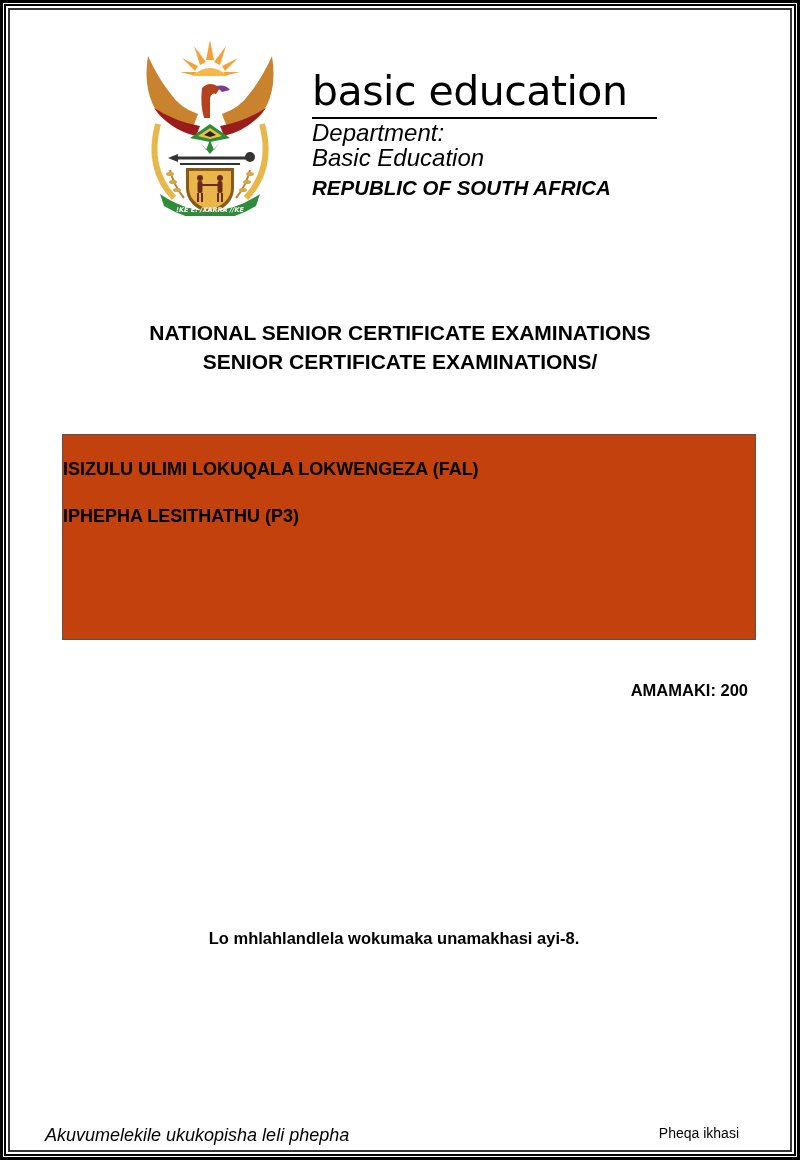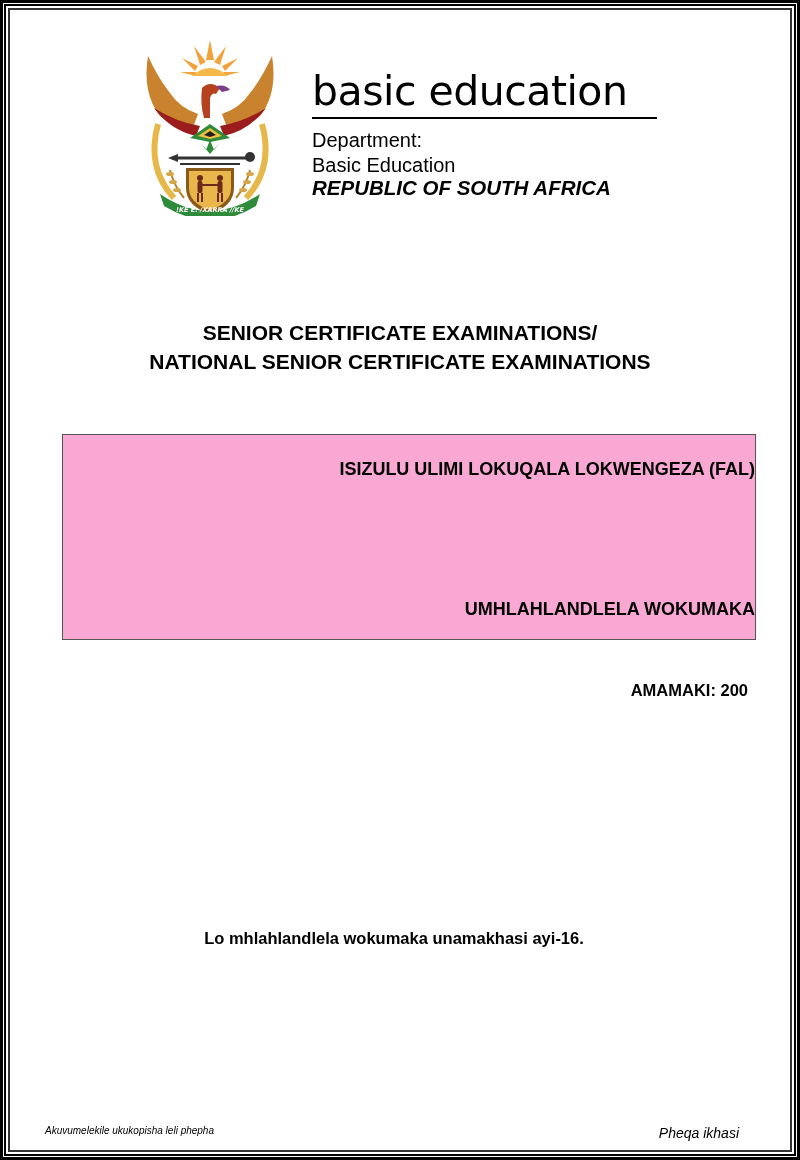--- a/index.html
+++ b/index.html
@@ -8,39 +8,39 @@
   .frame { position: absolute; box-sizing: border-box; }
   .frame-1 { left: 0; top: 0; width: 800px; height: 1160px; border: 3px solid #000; }
   .frame-2 { left: 4px; top: 4px; width: 792px; height: 1152px; border: 2px solid #000; }
   .frame-3 { left: 8px; top: 8px; width: 784px; height: 1144px; border: 2px solid #333; }
 
   .logo { position: absolute; left: 140px; top: 38px; width: 140px; height: 178px; font-weight: bold; }
 
   .brand { position: absolute; left: 312px; top: 66px; }
   .brand-title { font-family: "DejaVu Sans", sans-serif; font-size: 41px; font-weight: normal; letter-spacing: -0.5px; line-height: 50px; margin: 0; white-space: nowrap; }
   .brand-rule { position: absolute; left: 312px; top: 117px; width: 345px; height: 2px; background: #000; }
-  .brand-dept { position: absolute; left: 312px; top: 128px; font-size: 20px; line-height: 25px; white-space: nowrap; }
+  .brand-dept { position: absolute; left: 312px; top: 120px; font-size: 24px; line-height: 25px; white-space: nowrap; font-style: italic; }
   .brand-country { position: absolute; left: 312px; top: 175px; font-size: 20.5px; font-weight: bold; line-height: 25px; white-space: nowrap; font-style: italic; }
 
   .exam-title { position: absolute; left: 0; width: 800px; text-align: center; font-weight: bold; font-size: 21px; line-height: 29px; top: 318px; }
   .exam-title div { white-space: nowrap; }
 
-  .info-box { position: absolute; left: 62px; top: 434px; width: 694px; height: 206px; box-sizing: border-box; border: 1px solid #555; background: #f9a8d4; text-align: right; }
+  .info-box { position: absolute; left: 62px; top: 434px; width: 694px; height: 206px; box-sizing: border-box; border: 1px solid #555; background: #c2410c; text-align: left; }
   .info-line { position: absolute; left: 0; width: 100%; font-weight: bold; white-space: nowrap; }
   .info-subject { top: 24px; font-size: 18px; }
   .info-paper { top: 71px; font-size: 18px; }
   .info-session { top: 117px; font-size: 21px; }
   .info-type { top: 164px; font-size: 18px; }
 
   .marks { position: absolute; right: 52px; top: 681px; font-weight: bold; font-size: 16.5px; white-space: nowrap; }
 
   .pages-note { position: absolute; left: 0; width: 788px; text-align: center; top: 929px; font-weight: bold; font-size: 16.5px; white-space: nowrap; }
 
-  .footer-left { position: absolute; left: 45px; top: 1125px; font-style: italic; font-size: 10px; white-space: nowrap; }
-  .footer-right { position: absolute; right: 61px; top: 1125px; font-style: italic; font-size: 14px; white-space: nowrap; }
+  .footer-left { position: absolute; left: 45px; top: 1125px; font-style: italic; font-size: 18px; white-space: nowrap; }
+  .footer-right { position: absolute; right: 61px; top: 1125px; font-size: 14px; white-space: nowrap; }
 </style>
 </head>
 <body>
 
 <div class="frame frame-1"></div>
 <div class="frame frame-2"></div>
 <div class="frame frame-3"></div>
 
 <div class="logo">
   <svg width="140" height="178" viewBox="0 0 140 178" xmlns="http://www.w3.org/2000/svg">
@@ -114,27 +114,27 @@
   <div class="brand-title">basic education</div>
 </div>
 <div class="brand-rule"></div>
 <div class="brand-dept">
   <div>Department:</div>
   <div>Basic Education</div>
 </div>
 <div class="brand-country">REPUBLIC OF SOUTH AFRICA</div>
 
 <div class="exam-title">
+  <div>NATIONAL SENIOR CERTIFICATE EXAMINATIONS</div>
   <div>SENIOR CERTIFICATE EXAMINATIONS/</div>
-  <div>NATIONAL SENIOR CERTIFICATE EXAMINATIONS</div>
 </div>
 
 <div class="info-box">
   <div class="info-line info-subject">ISIZULU ULIMI LOKUQALA LOKWENGEZA (FAL)</div>
-  <div class="info-line info-type">UMHLAHLANDLELA WOKUMAKA</div>
+  <div class="info-line info-paper">IPHEPHA LESITHATHU (P3)</div>
 </div>
 
 <div class="marks">AMAMAKI: 200</div>
 
-<div class="pages-note">Lo mhlahlandlela wokumaka unamakhasi ayi-16.</div>
+<div class="pages-note">Lo mhlahlandlela wokumaka unamakhasi ayi-8.</div>
 
 <div class="footer-left">Akuvumelekile ukukopisha leli phepha</div>
 <div class="footer-right">Pheqa ikhasi</div>
 
 </body></html>

